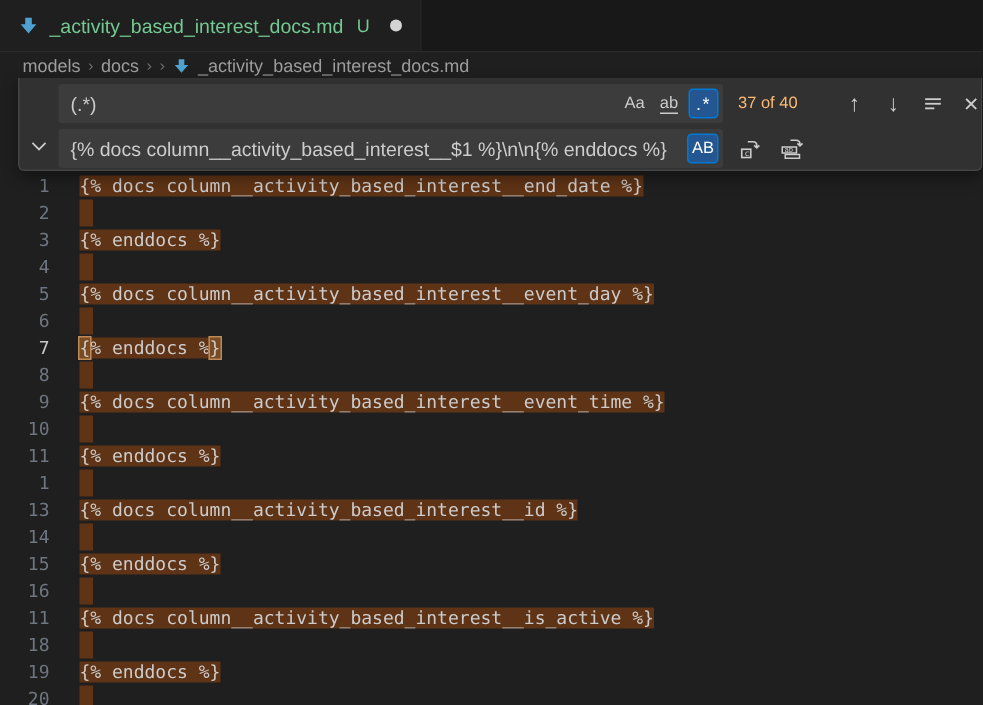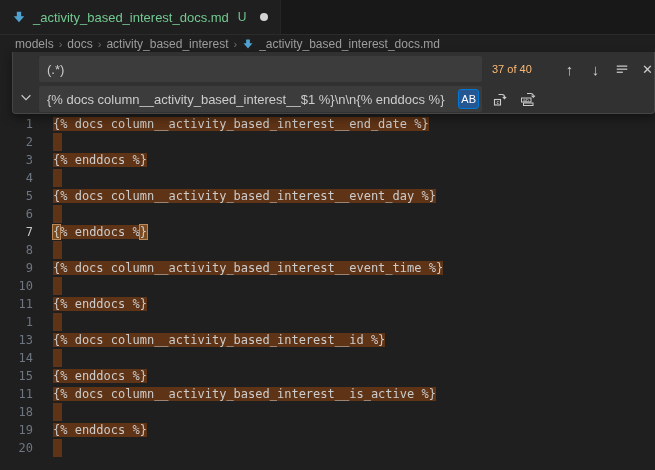--- a/index.html
+++ b/index.html
@@ -106,21 +106,20 @@
     <span class="git-badge">U</span>
     <span class="mod-dot"></span>
   </div>
 </div>
 
 <div class="breadcrumbs">
   <span class="crumb">models</span>
   <span class="crumb-sep">›</span>
   <span class="crumb">docs</span>
   <span class="crumb-sep">›</span>
-  <span class="crumb">activity_based_interest</span>
   <span class="crumb-sep">›</span>
   <span style="display:flex;">
     <svg width="12" height="12" viewBox="0 0 16 16">
       <path d="M8 14 L2 7 L5.5 7 L5.5 2 L10.5 2 L10.5 7 L14 7 Z" fill="#4fa2cf"></path>
     </svg>
   </span>
   <span class="crumb">_activity_based_interest_docs.md</span>
 </div>
 
 <div class="find-widget">
@@ -129,20 +128,27 @@
       <svg width="14" height="14" viewBox="0 0 16 16">
         <path d="M3 6 L8 11 L13 6" fill="none" stroke="#cccccc" stroke-width="1.3"></path>
       </svg>
     </span>
   </div>
   <div class="fw-rows">
 
     <div class="fw-row">
       <div class="fw-input">
         <span class="value">(.*)</span>
+        <span class="opts">
+          <span class="opt">Aa</span>
+          <span class="opt">
+              <span class="uline">ab</span>
+            </span>
+          <span class="opt opt-regex active">.*</span>
+        </span>
       </div>
       <span class="match-count">37 of 40</span>
       <span class="fw-btns">
         <span class="icon-btn">
           <span class="arrow-glyph">↑</span>
         </span>
         <span class="icon-btn">
           <span class="arrow-glyph">↓</span>
         </span>
         <span class="icon-btn">
@@ -249,20 +255,24 @@
     </div>
     <div class="line">
       <span class="gutter">14</span>
       <span class="lcontent"><span class="stub"></span></span>
     </div>
     <div class="line">
       <span class="gutter">15</span>
       <span class="lcontent"><span class="match">{% enddocs %}</span></span>
     </div>
     <div class="line">
+      <span class="gutter">16</span>
+      <span class="lcontent"><span class="stub"></span></span>
+    </div>
+    <div class="line">
       <span class="gutter">11</span>
       <span class="lcontent"><span class="match">{% docs column__activity_based_interest__is_active %}</span></span>
     </div>
     <div class="line">
       <span class="gutter">18</span>
       <span class="lcontent"><span class="stub"></span></span>
     </div>
     <div class="line">
       <span class="gutter">19</span>
       <span class="lcontent"><span class="match">{% enddocs %}</span></span>

